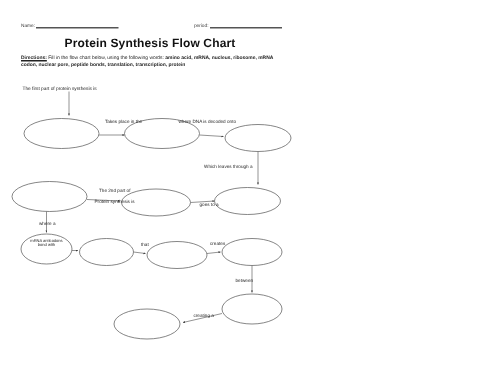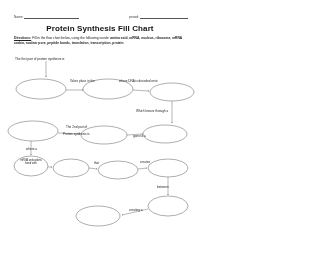--- a/index.html
+++ b/index.html
@@ -95,21 +95,21 @@
     <span class="hdr-field">
       <span class="hdr-label">Name:</span>
       <span class="hdr-rule rule-name"></span>
     </span>
     <span class="hdr-field">
       <span class="hdr-label">period:</span>
       <span class="hdr-rule rule-period"></span>
     </span>
   </div>
 
-  <div class="title">Protein Synthesis Fill Chart</div>
+  <div class="title">Protein Synthesis Flow Chart</div>
 
   <div class="directions">
     <span class="lead">Directions:</span><span> Fill in the flow chart below, using the following words: </span><span class="words">amino acid, mRNA, nucleus, ribosome, mRNA codon, nuclear pore, peptide bonds, translation, transcription, protein</span>
   </div>
 
   <div class="note note-start">The first part of protein synthesis is</div>
 
   <div class="chart">
     <svg viewBox="0 0 200 260" xmlns="http://www.w3.org/2000/svg">
       <defs>

